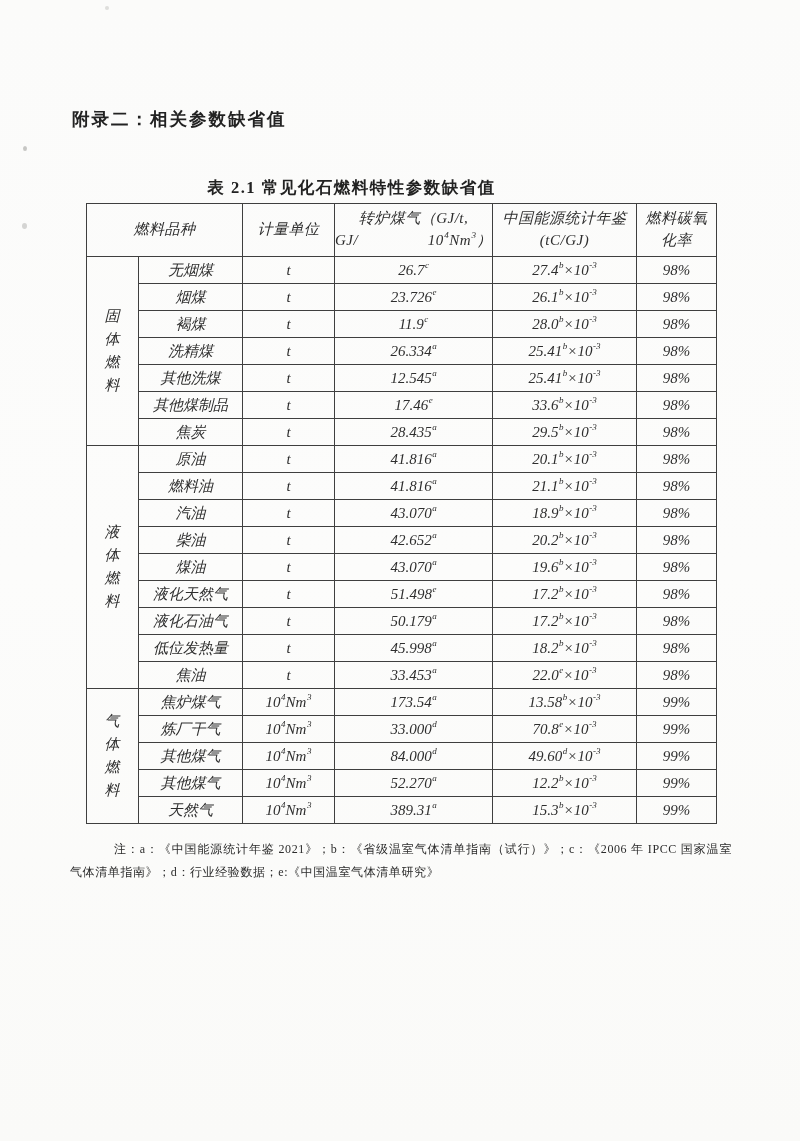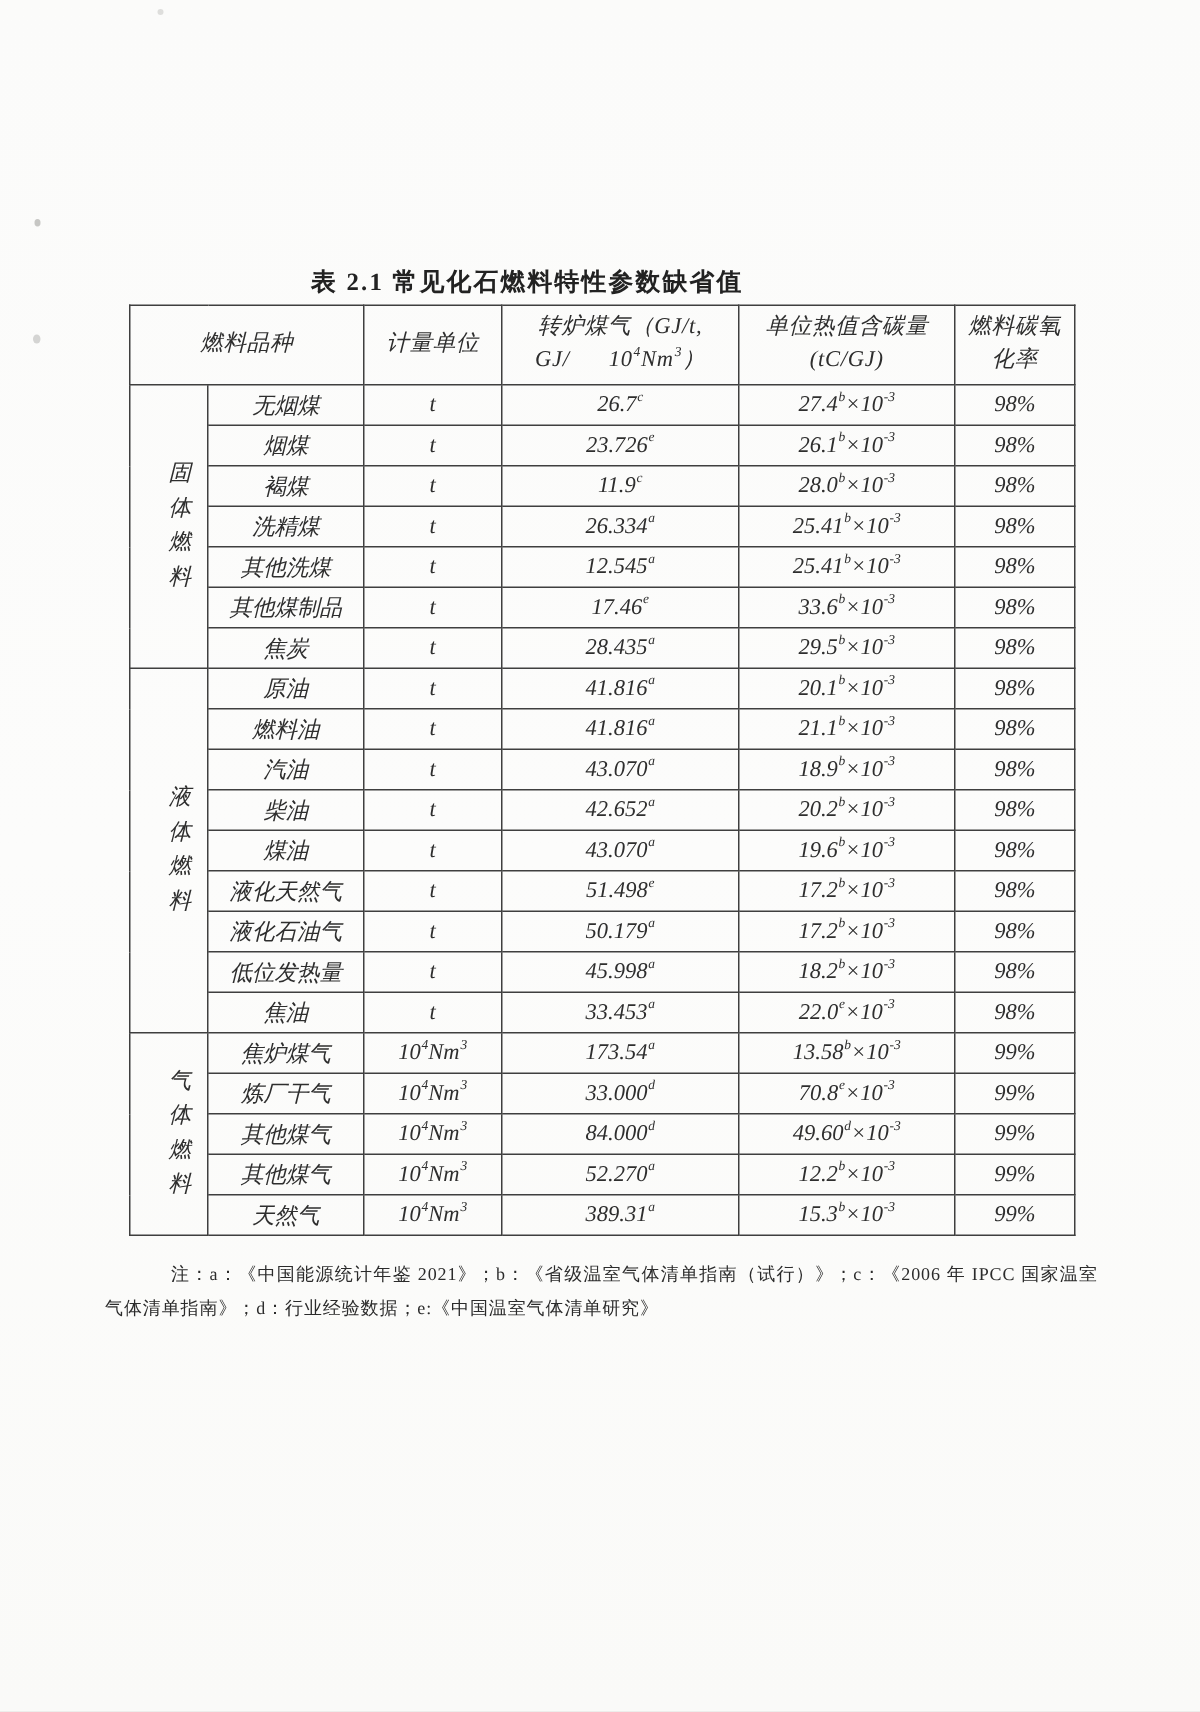--- a/index.html
+++ b/index.html
@@ -35,38 +35,39 @@
   table.fuel th, table.fuel td{
     border:1px solid #3f3f3f;
     text-align:center;vertical-align:middle;
     padding:0;color:#2e2e2e;
     font-weight:400;
   }
   table.fuel thead th{height:52px;font-size:15px;line-height:1.45;letter-spacing:.5px;}
   table.fuel tbody tr{height:27px;}
   table.fuel tbody td{font-size:15px;}
   td.group-cell{font-size:15px;letter-spacing:1px;}
-  td.group-cell .group-text{display:inline-block;width:2.1em;line-height:1.55;text-align:right;}
+  td.group-cell .group-text{display:inline-block;width:2.1em;line-height:1.55;}
   sup{font-size:9px;line-height:0;position:relative;top:-1px;margin-left:.5px;}
-  .hv-line2{display:flex;justify-content:center;gap:26px;}
+  .hv-line2{display:flex;justify-content:space-between;gap:26px;}
   .source-note{
     position:absolute;left:70px;top:838px;width:662px;
     font-size:12px;line-height:1.95;letter-spacing:.6px;
     text-align:justify;text-indent:44px;color:#2b2b2b;
   }
 </style>
 </head>
 <body>
 
 <div class="page">
 
   <i class="speck" style="left:23px;top:146px;width:4px;height:5px;"></i>
   <i class="speck" style="left:22px;top:223px;width:5px;height:6px;opacity:.4;"></i>
   <i class="speck" style="left:105px;top:6px;width:4px;height:4px;opacity:.3;"></i>
 
+  <div class="appendix-heading">附录二：相关参数缺省值</div>
 
   <div class="table-title">表 2.1 常见化石燃料特性参数缺省值</div>
 
   <table class="fuel">
     <colgroup>
       <col class="c-group">
         <col class="c-name">
         <col class="c-unit">
       <col class="c-hv">
         <col class="c-cc">
@@ -77,21 +78,21 @@
         <th colspan="2">燃料品种</th>
         <th>计量单位</th>
         <th>
           <div>转炉煤气（GJ/t,</div>
           <div class="hv-line2">
             <span>GJ/</span>
             <span>10<sup>4</sup>Nm<sup>3</sup>）</span>
           </div>
         </th>
         <th>
-          <div>单位热值含碳量</div>
+          <div>中国能源统计年鉴</div>
           <div>(tC/GJ)</div>
         </th>
         <th>
           <div>燃料碳氧</div>
           <div>化率</div>
         </th>
       </tr>
     </thead>
     <tbody>
         <tr>

